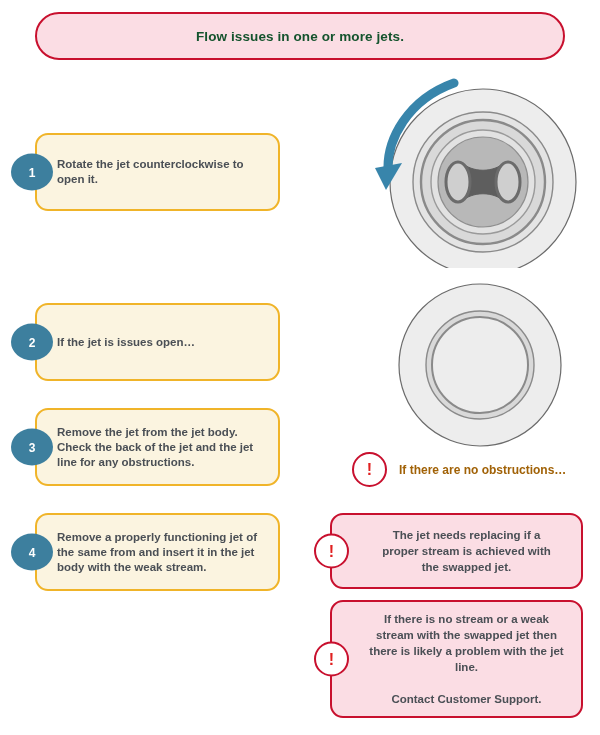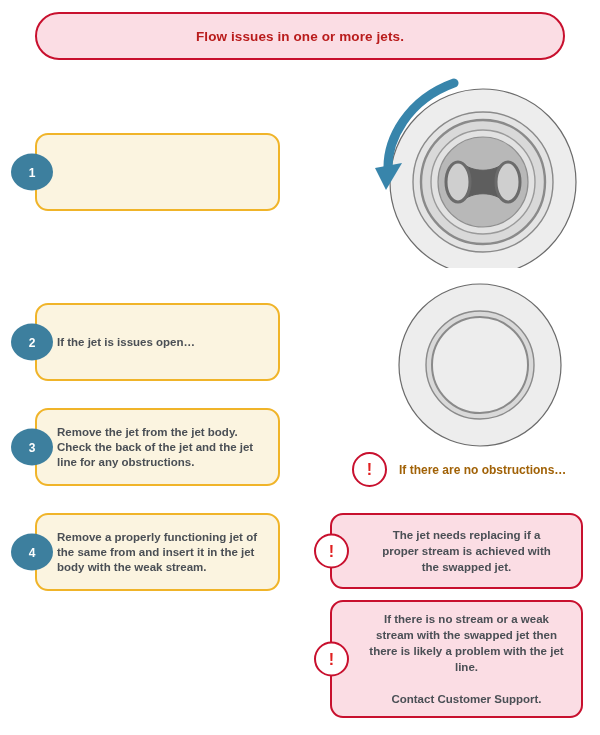--- a/index.html
+++ b/index.html
@@ -21,21 +21,21 @@
     left: 35px; top: 12px;
     width: 530px; height: 48px;
     background: #fbdde4;
     border: 2px solid #c8102e;
     border-radius: 24px;
     display: flex; align-items: center; justify-content: center;
   }
   .header-pill .title {
     font-size: 13.5px;
     font-weight: bold;
-    color: #b91c1c;
+    color: #14532d;
     letter-spacing: .1px;
   }
 
   
   .step {
     position: absolute;
     left: 35px;
     width: 245px;
     background: #fbf4e0;
     border: 2px solid #f0b429;
@@ -137,20 +137,22 @@
 <body>
 
 <div id="canvas">
 
   <div class="header-pill">
     <div class="title">Flow issues in one or more jets.</div>
   </div>
 
   <div class="step step-1">
     <div class="badge">1</div>
+    <div class="step-text">Rotate the jet counterclockwise to
+open it.</div>
   </div>
 
   <div class="step step-2">
     <div class="badge">2</div>
     <div class="step-text">If the jet is issues open…</div>
   </div>
 
   <div class="step step-3">
     <div class="badge">3</div>
     <div class="step-text">Remove the jet from the jet body.

